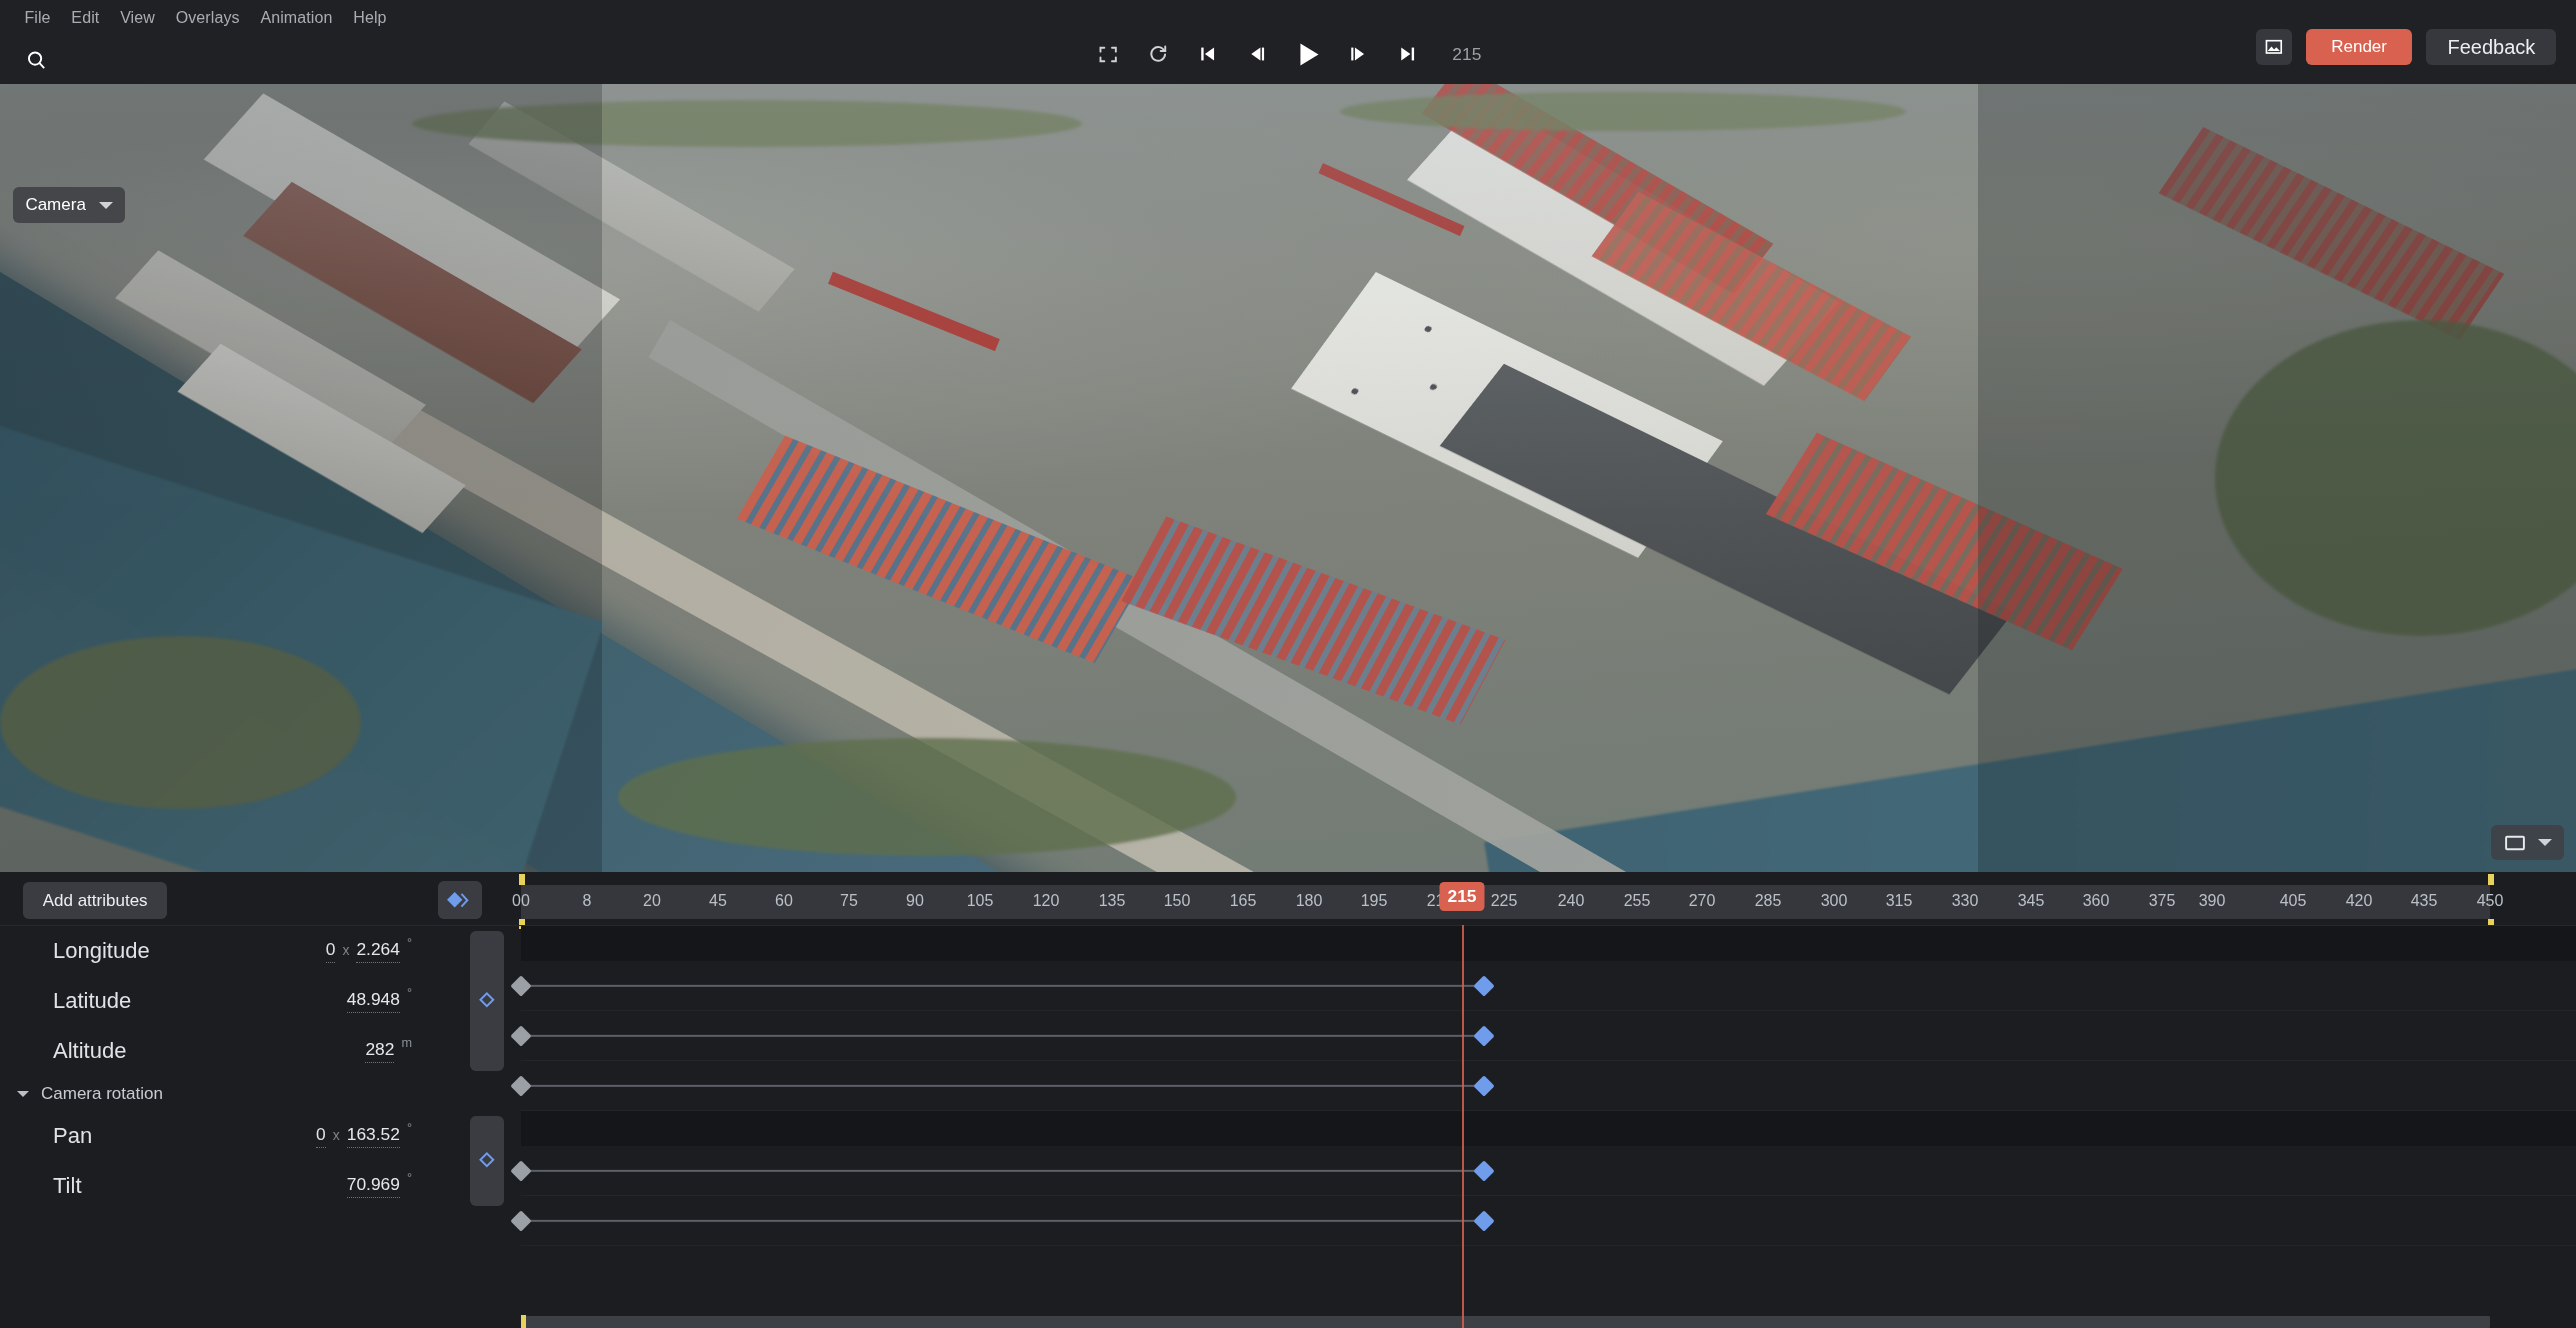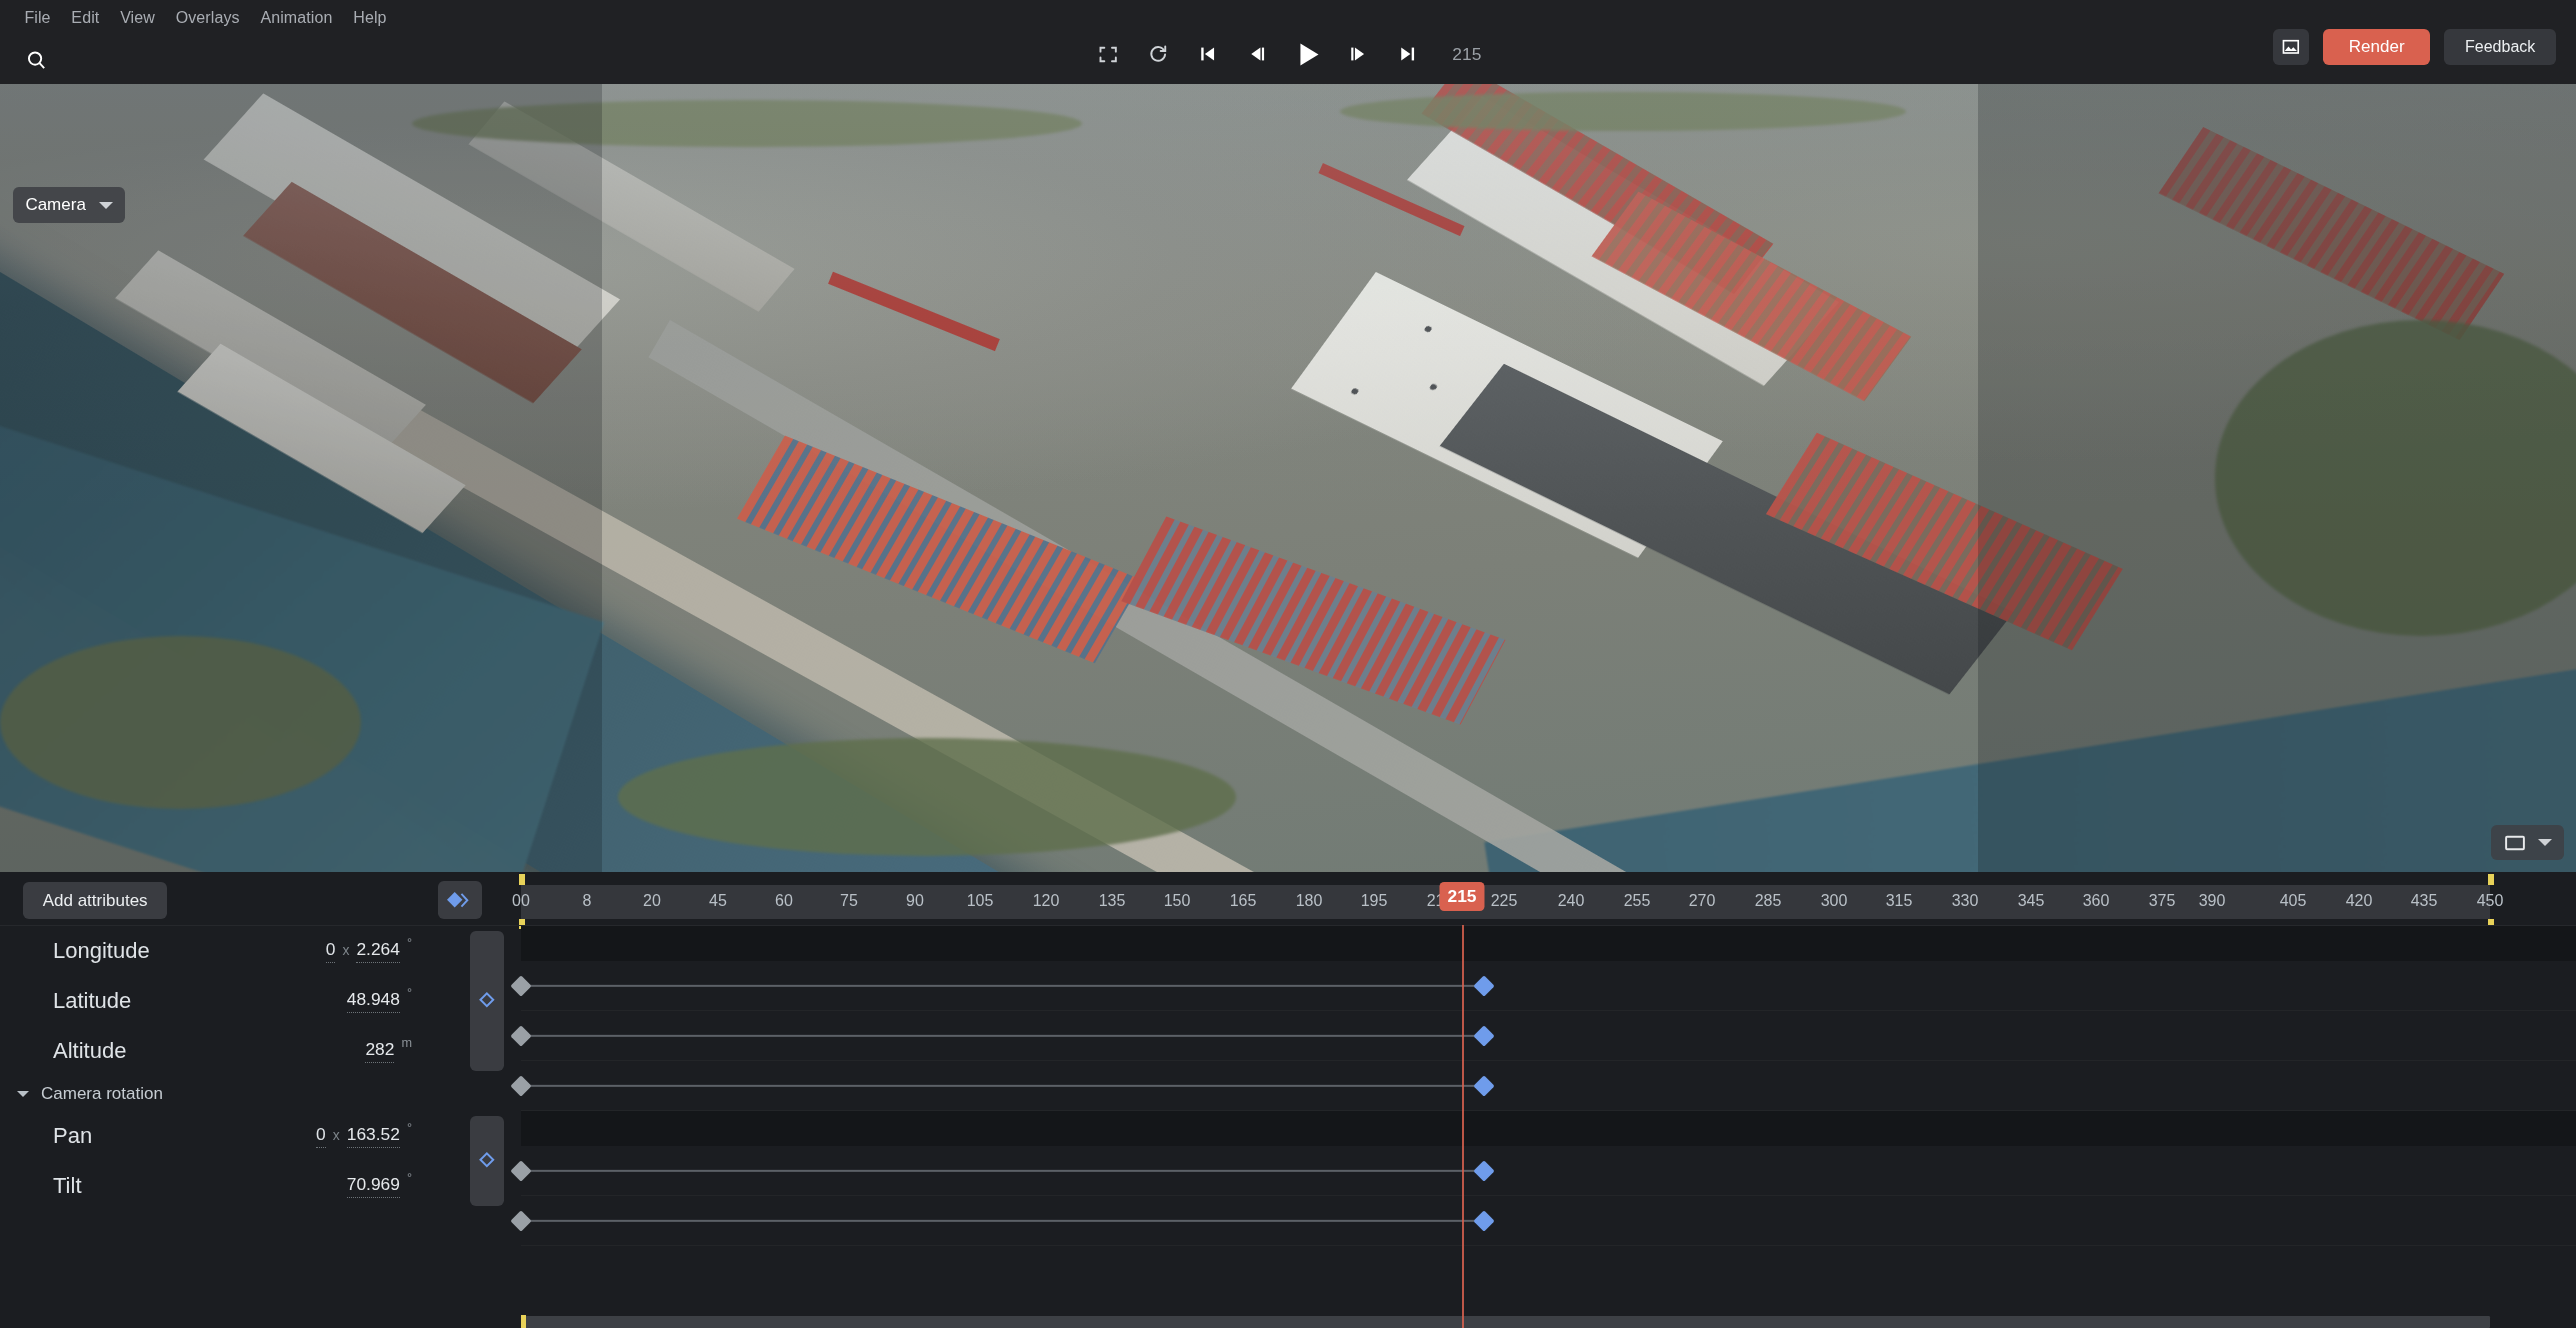--- a/index.html
+++ b/index.html
@@ -52,21 +52,21 @@
     width: 36px; height: 36px; background: #36383d; border-radius: 5.8px;
     display: flex; align-items: center; justify-content: center; border: none;
   }
   .btn-render {
     height: 36px; padding: 0 25.5px; background: #d9614f; color: #fff;
     border: none; border-radius: 5.8px; font-size: 17px; font-family: inherit;
     display: flex; align-items: center; justify-content: center;
   }
   .btn-feedback {
     height: 36px; padding: 0 21px; background: #36383d; color: #eceff1;
-    border: none; border-radius: 5.8px; font-size: 16px; font-family: inherit;
+    border: none; border-radius: 5.8px; font-size: 20px; font-family: inherit;
     display: flex; align-items: center; justify-content: center;
   }
 
   
   .viewport {
     position: absolute; left: 0; top: 84px; width: 2576px; height: 788px;
     overflow: hidden; background: #d946ef;
   }
   .scene { position: absolute; inset: 0; }
   

